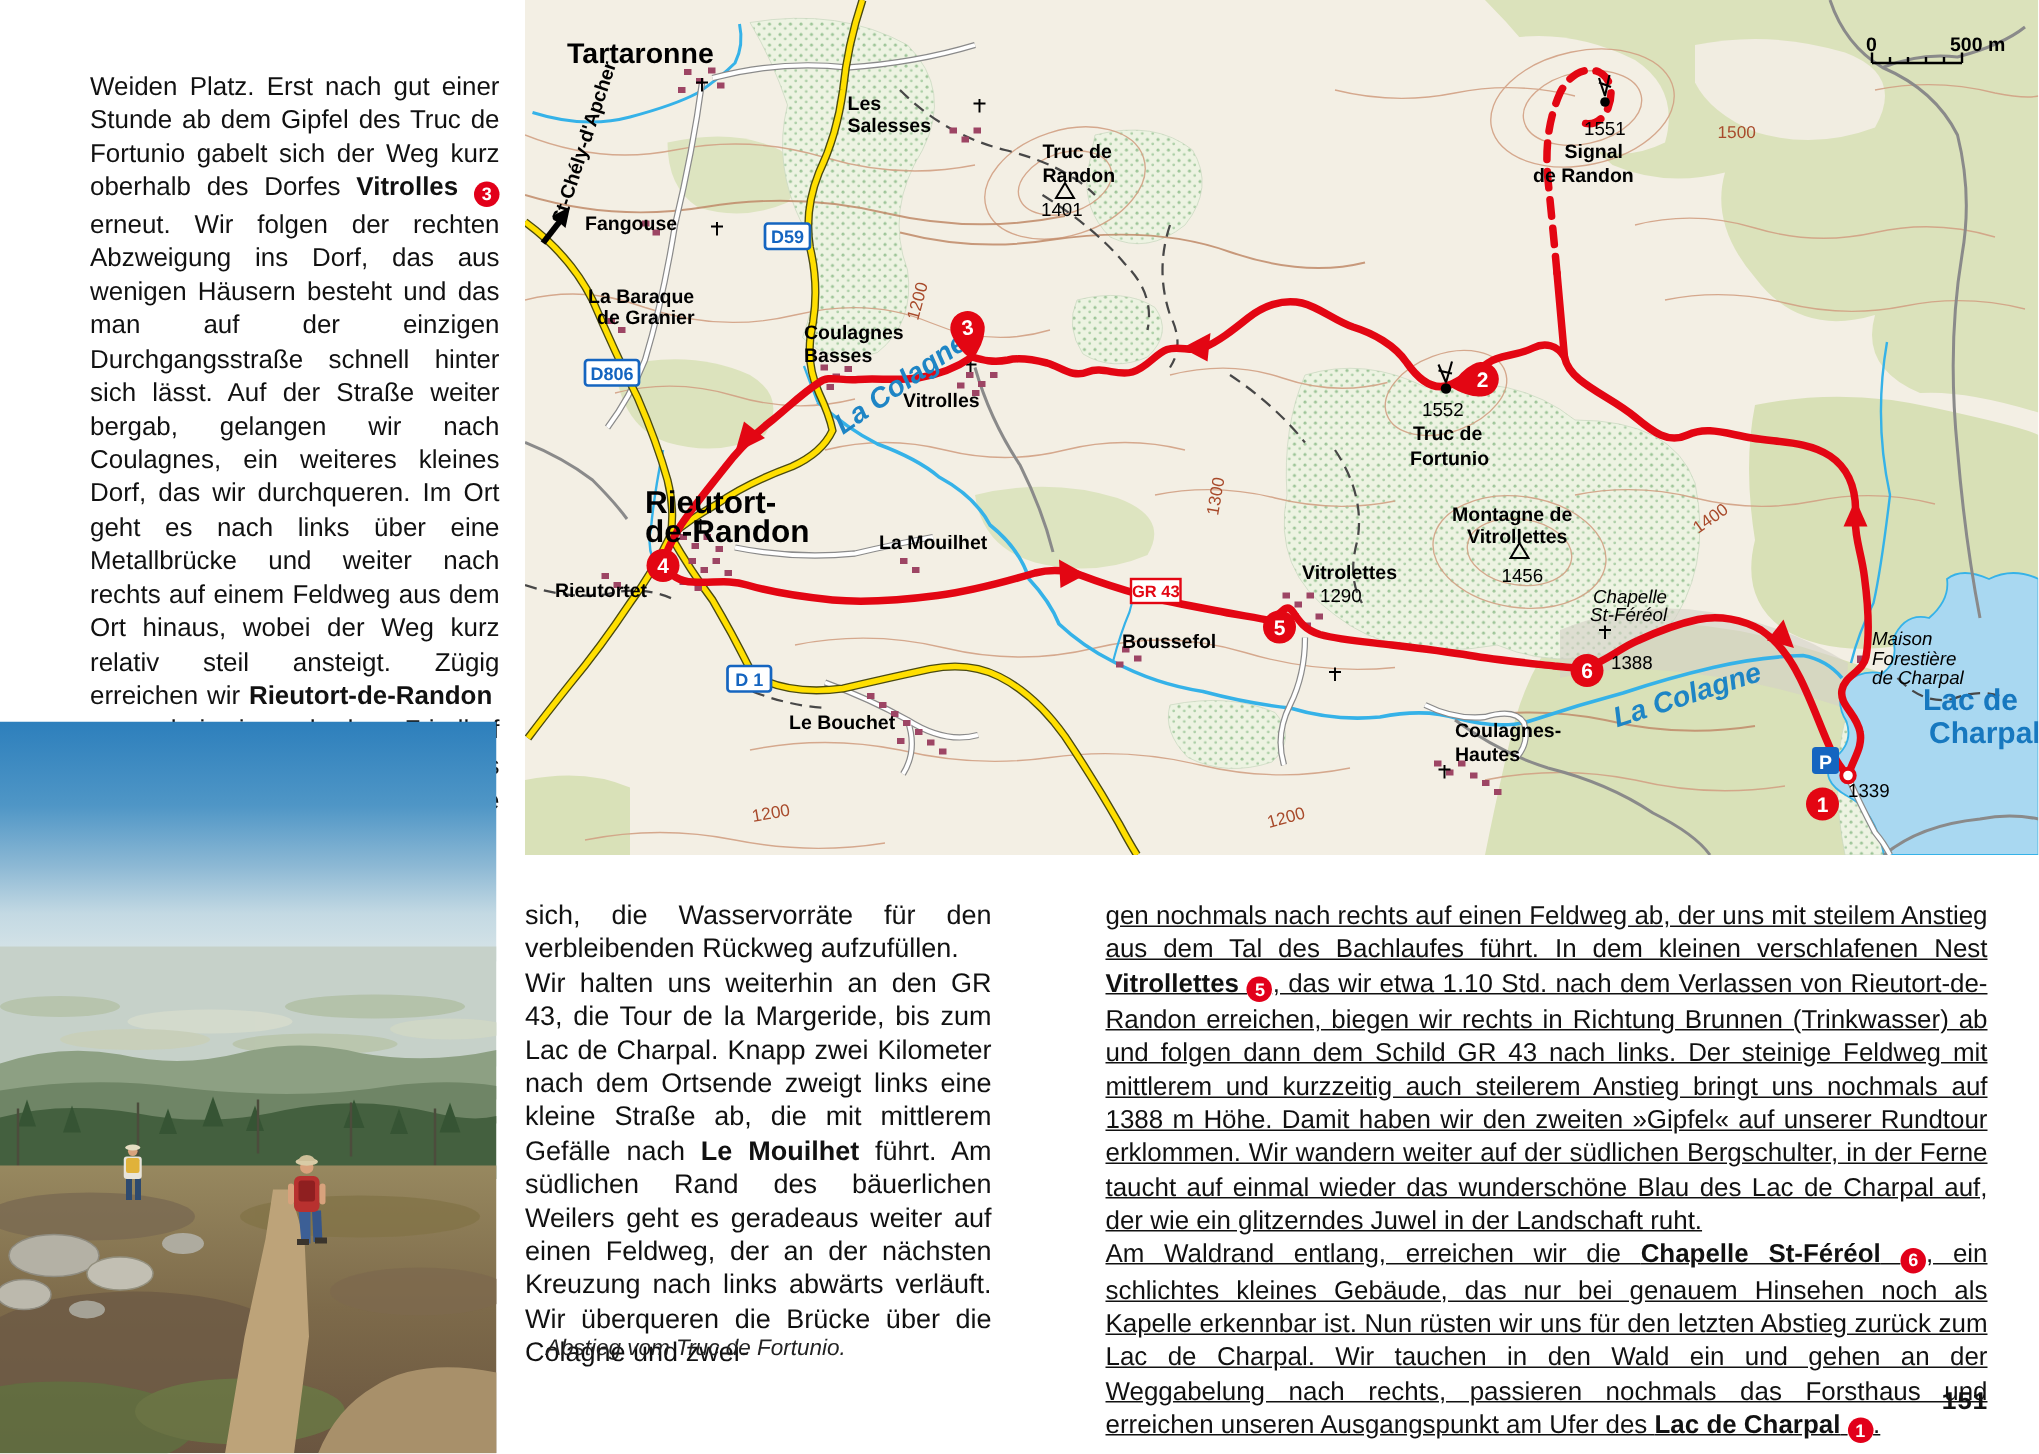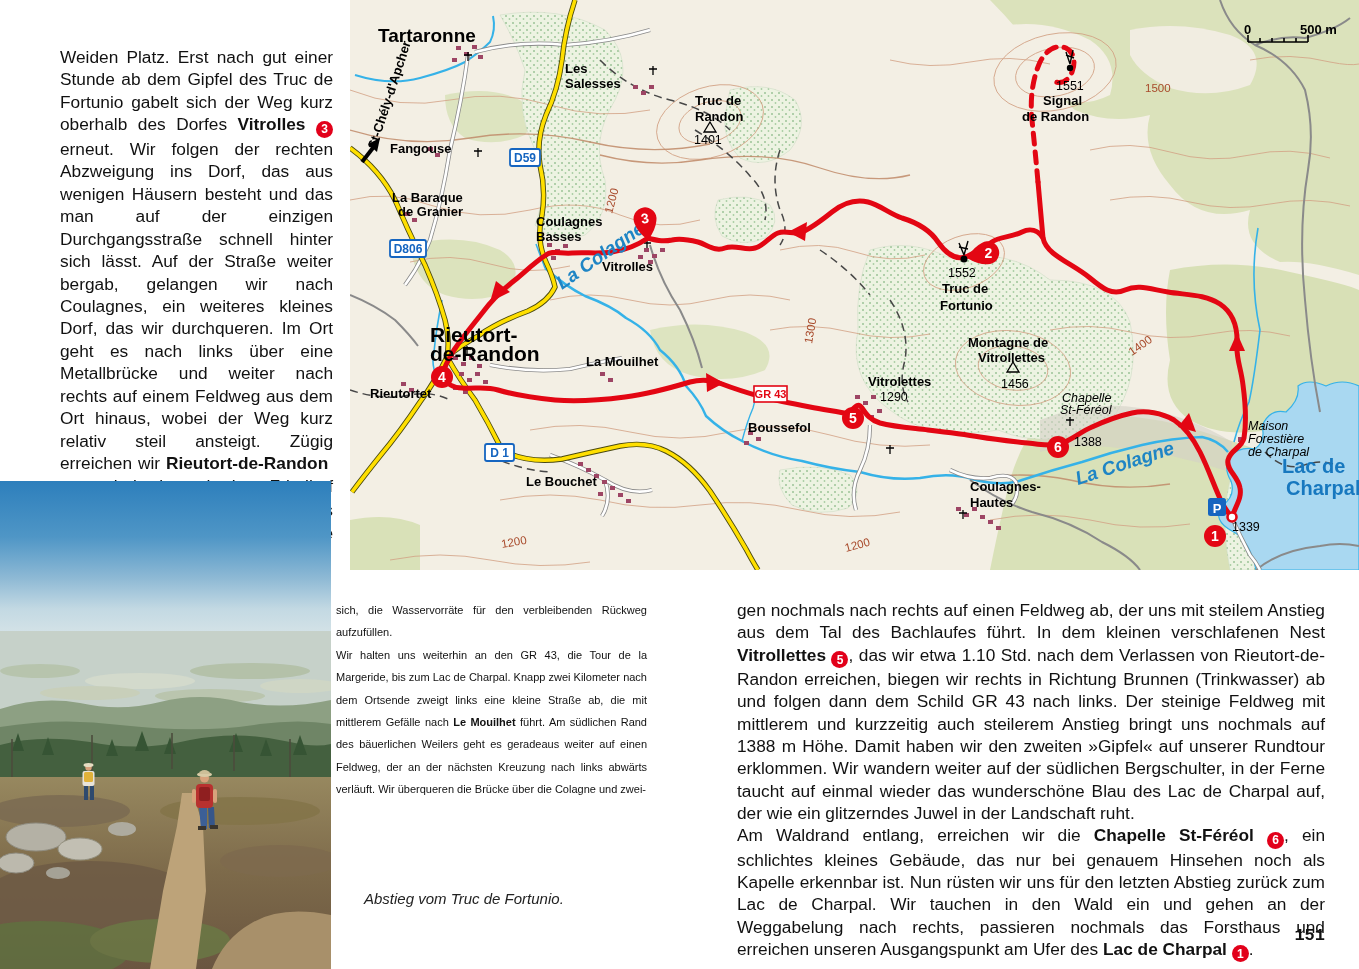--- a/index.html
+++ b/index.html
@@ -1,21 +1,21 @@
 <!DOCTYPE html>
 <html lang="de"><head>
 <meta charset="utf-8">
 <style>
   html,body{margin:0;padding:0;background:#ffffff;}
   .page{position:relative;width:1359px;height:969px;background:#fff;overflow:hidden;
         font-family:"Liberation Sans",sans-serif;color:#111;}
   .col{position:absolute;text-align:justify;hyphens:auto;-webkit-hyphens:auto;}
   .left-col{left:60px;top:46px;width:273px;font-size:17.3px;line-height:22.45px;}
-  .mid-col{left:336px;top:599px;width:311px;font-size:11px;line-height:22.4px;}
-  .right-col{left:737px;top:599px;width:588px;font-size:17.3px;line-height:22.3px;}
+  .mid-col{left:350px;top:599px;width:311px;font-size:18px;line-height:22.4px;}
+  .right-col{left:737px;top:599px;width:588px;font-size:17.3px;line-height:22.3px;text-decoration:underline;}
   .col b{font-weight:700;}
   .wp{display:inline-flex;align-items:center;justify-content:center;width:17px;height:17px;
       border-radius:50%;background:#e2001a;color:#fff;font-weight:bold;font-size:12px;
       vertical-align:-3px;line-height:1;}
   .caption{position:absolute;left:364px;top:890px;width:311px;font-style:italic;
            font-size:15px;color:#222;}
   .pagenum{position:absolute;left:737px;top:926px;width:588px;text-align:right;
            font-weight:bold;font-size:17px;font-family:Liberation Mono, monospace;}
   .photo{position:absolute;left:0;top:481px;width:331px;height:488px;}
   .mapwrap{position:absolute;left:350px;top:0;width:1009px;height:570px;}

